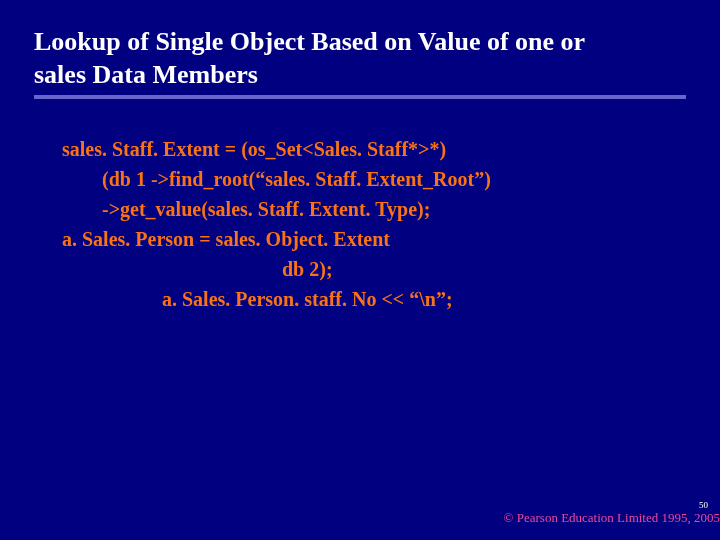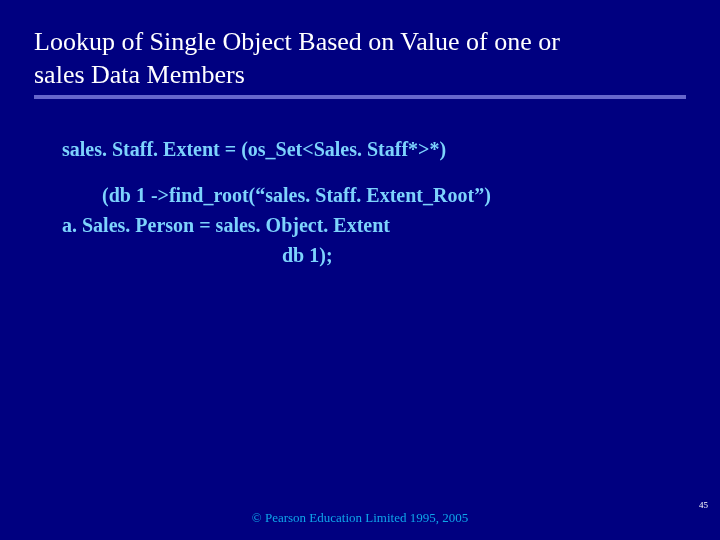--- a/index.html
+++ b/index.html
@@ -18,50 +18,50 @@
     box-sizing: border-box;
   }
   .title-block {
     position: absolute;
     left: 34px;
     top: 26px;
     width: 652px;
   }
   .title {
     color: #ffffff;
-    font-weight: normal;
+    font-weight: bold;
     font-size: 26px;
     line-height: 1.25;
   }
   .underline {
     margin-top: 4px;
     height: 4px;
     background: #6666cc;
     width: 652px;
   }
   .body {
     position: absolute;
     left: 62px;
     top: 134px;
     width: 620px;
-    color: #7dd3fc;
+    color: #f97316;
     font-size: 20px;
     font-weight: bold;
     line-height: 1.5;
   }
-  .ind1 { padding-left: 40px; margin-top: 16px; }
+  .ind1 { padding-left: 40px; }
   .ind2 { padding-left: 100px; }
   .dbcenter { padding-left: 220px; }
   .footer {
     position: absolute;
     bottom: 14px;
     left: 0;
     width: 720px;
-    text-align: center;
-    color: #0ea5e9;
+    text-align: right;
+    color: #ec4899;
     font-size: 13px;
   }
   .pagenum {
     position: absolute;
     right: 12px;
     bottom: 30px;
     color: #ffffff;
     font-size: 9px;
   }
 </style>
@@ -74,20 +74,22 @@
     <div class="title">
       <span>Lookup of Single Object Based on Value of one or</span><br>
       <span>sales Data Members</span>
     </div>
     <div class="underline"></div>
   </div>
 
   <div class="body">
     <div>sales. Staff. Extent = (os_Set&lt;Sales. Staff*&gt;*)</div>
     <div class="ind1">(db 1 -&gt;find_root(“sales. Staff. Extent_Root”)</div>
+    <div class="ind1">-&gt;get_value(sales. Staff. Extent. Type);</div>
     <div>a. Sales. Person = sales. Object. Extent</div>
-    <div class="dbcenter">db 1);</div>
+    <div class="dbcenter">db 2);</div>
+    <div class="ind2">a. Sales. Person. staff. No &lt;&lt; “\n”;</div>
   </div>
 
   <div class="footer">© Pearson Education Limited 1995, 2005</div>
-  <div class="pagenum">45</div>
+  <div class="pagenum">50</div>
 
 </div>
 
 </body></html>

